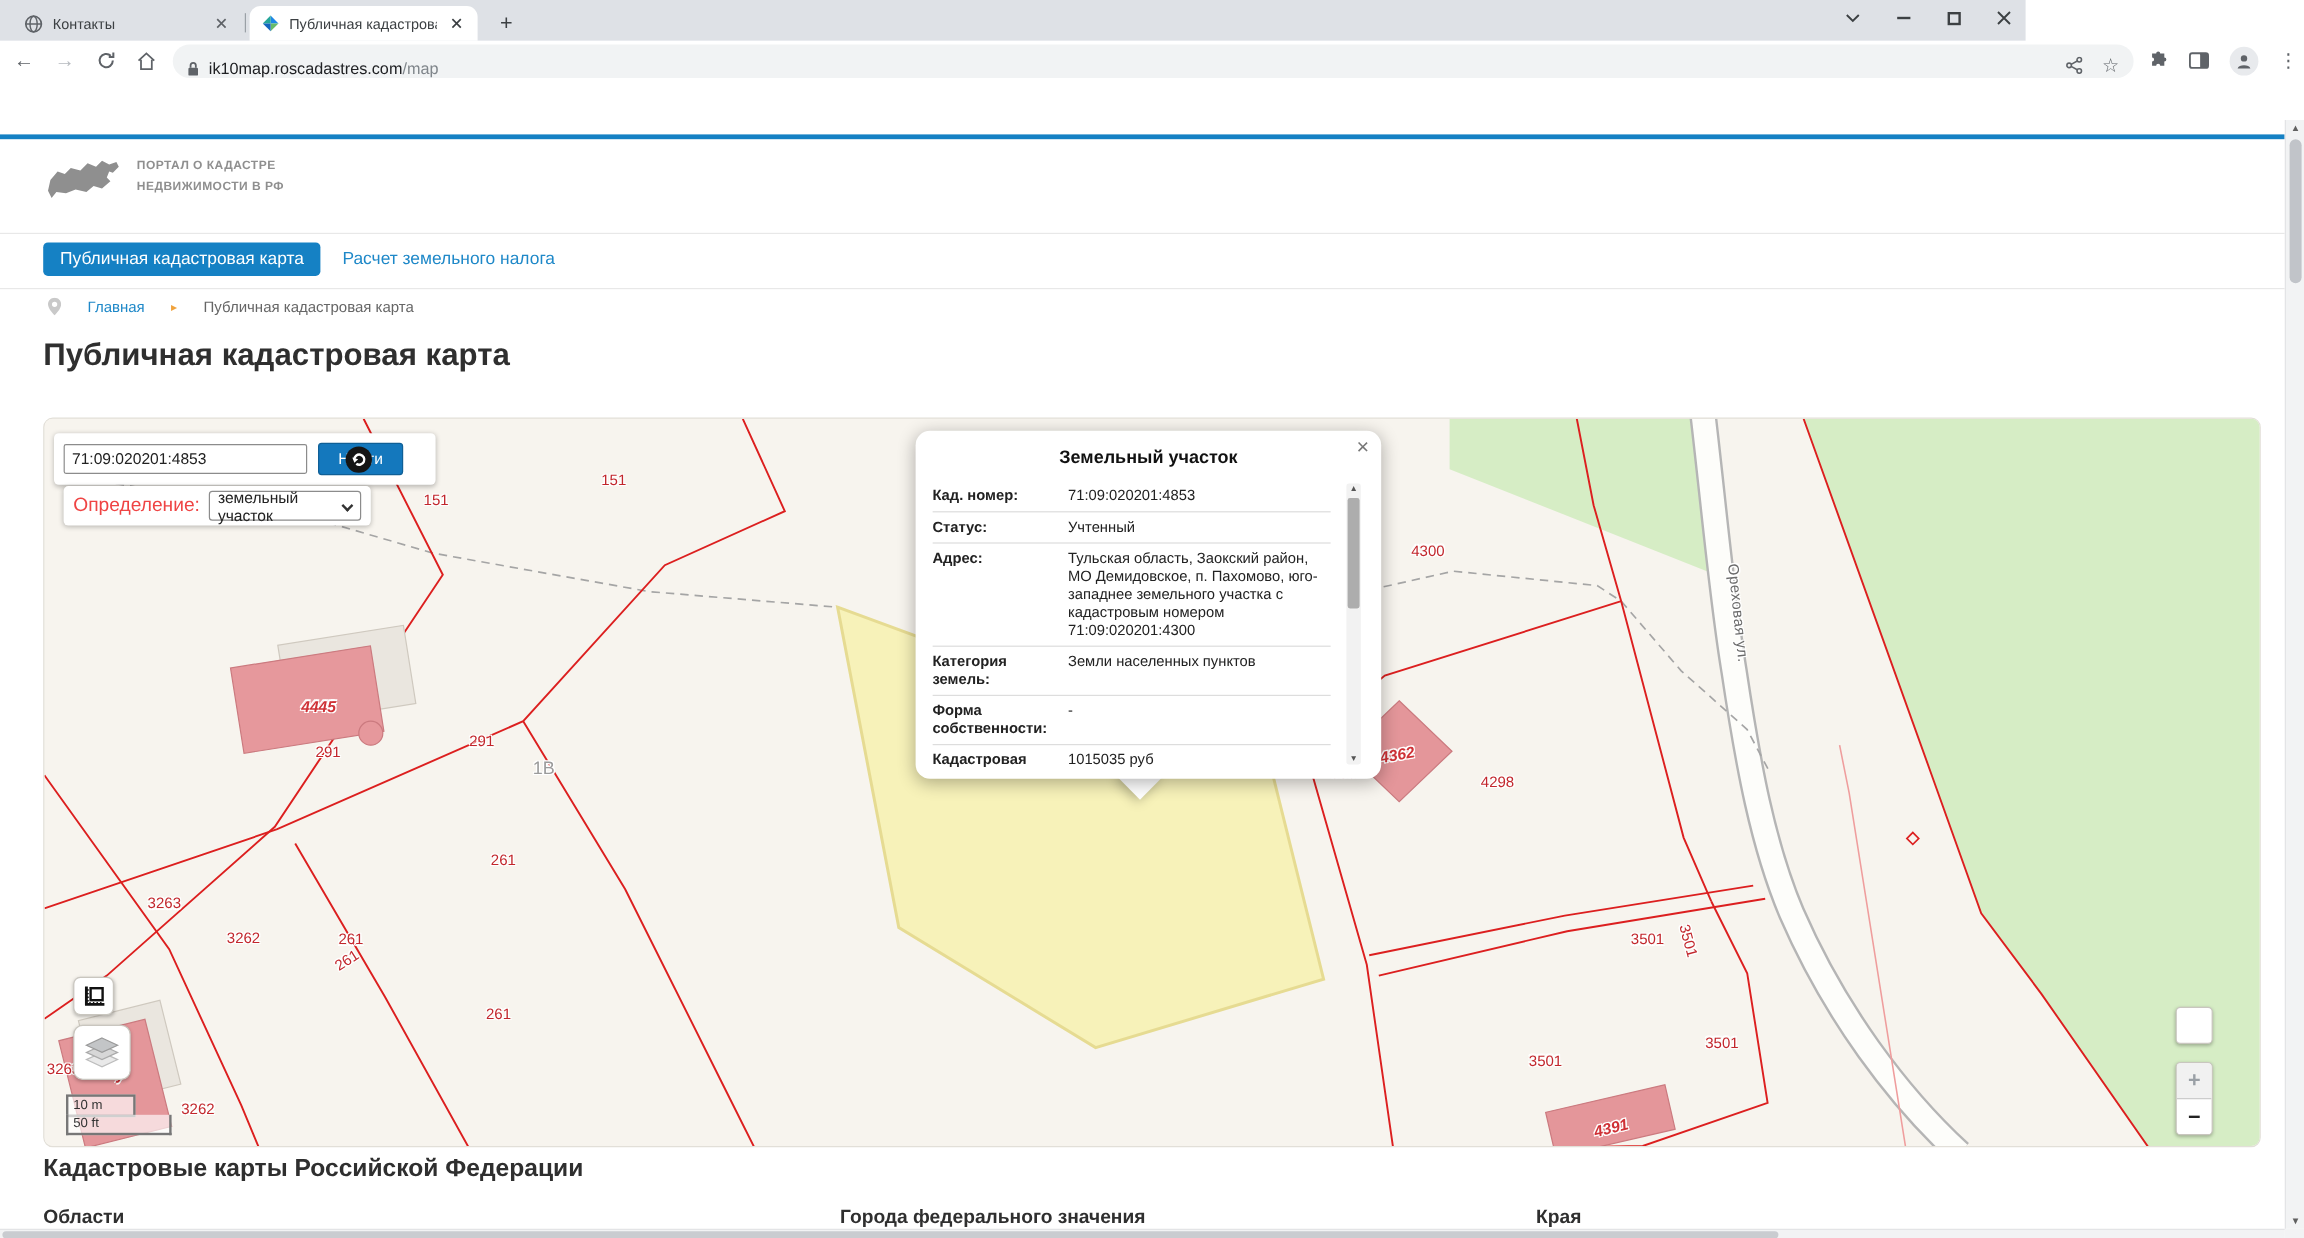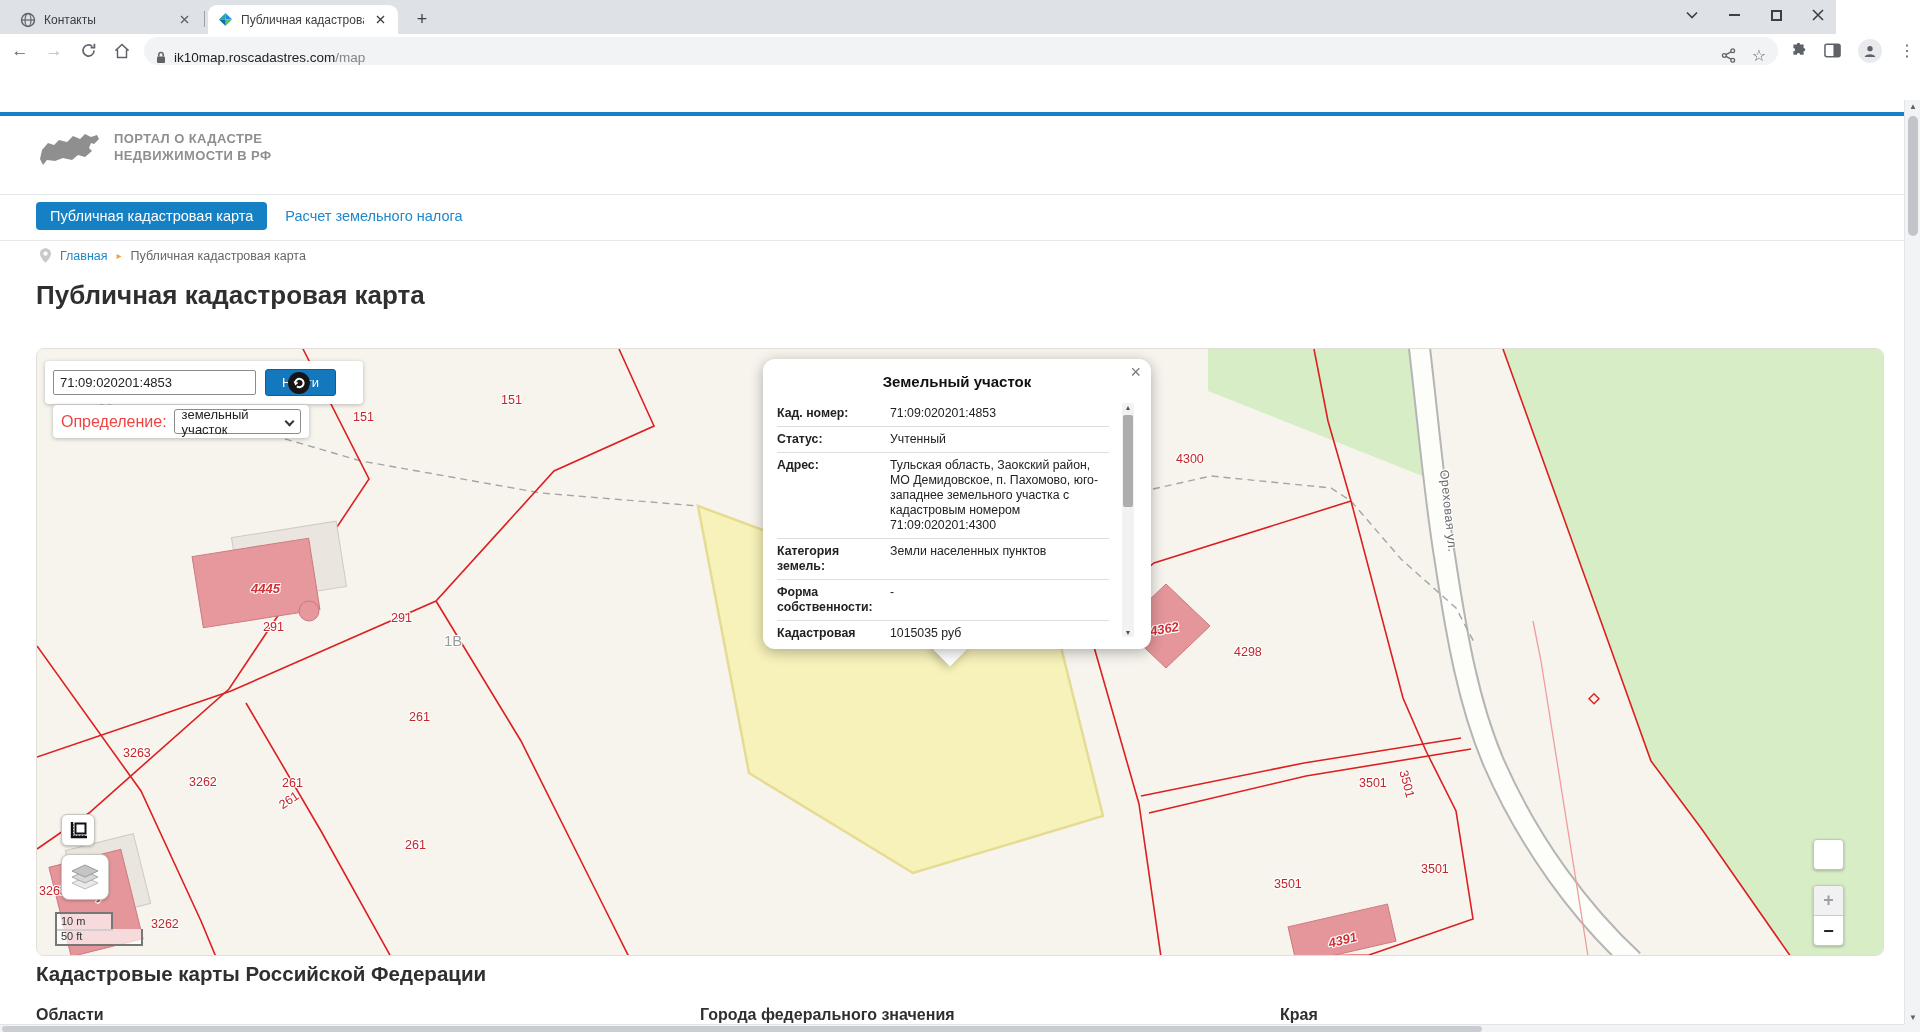--- a/index.html
+++ b/index.html
@@ -1,21 +1,21 @@
 <!DOCTYPE html>
 <html><head>
 <meta charset="utf-8">
 <style>
   * { margin:0; padding:0; box-sizing:border-box; }
   html,body { width:1920px; height:1032px; overflow:hidden; background:#dee1e6;
     font-family:"Liberation Sans", sans-serif; }
   .screen { position:relative; width:1920px; height:1032px; background:#fff; overflow:hidden; }
 
   
-  .tabstrip { position:absolute; left:0; top:0; width:1836px; height:34px; background:#dee1e6; }
+  .tabstrip { position:absolute; left:0; top:0; width:1688px; height:34px; background:#dee1e6; }
   .tab { position:absolute; top:5px; height:29px; display:flex; align-items:center; gap:8px;
          padding:0 10px; font-size:12px; color:#3c4043; }
   .tab.inactive { left:10px; width:192px; }
   .tab.active { left:208px; width:190px; background:#fff; border-radius:9px 9px 0 0; }
   .tab-title { white-space:nowrap; overflow:hidden; flex:1; }
   .tab-close { width:16px; height:16px; display:flex; align-items:center; justify-content:center;
                border-radius:50%; flex:0 0 auto; }
   .tab-sep { position:absolute; left:204px; top:11px; width:1px; height:16px; background:#9aa0a6; }
   .newtab { position:absolute; left:410px; top:7px; width:24px; height:24px; border-radius:50%;
             display:flex; align-items:center; justify-content:center; font-size:18px; color:#3c4043; }
@@ -42,27 +42,27 @@
 
   .bookmarks { position:absolute; left:0; top:67px; width:1920px; height:33px; background:#fff;
                display:flex; align-items:center; justify-content:flex-end; }
   .bm-div { width:1px; height:18px; background:#dadce0; margin-right:14px; }
   .bm { display:flex; align-items:center; gap:8px; font-size:12.5px; color:#3c4043; margin-right:22px; }
 
   
   .page { position:absolute; left:0; top:100px; width:1904px; height:932px; background:#fff; overflow:hidden; }
   .blueline { position:absolute; left:0; top:12px; width:1904px; height:4px; background:#1581c4; }
   .logo { position:absolute; left:40px; top:26px; display:flex; align-items:center; gap:14px; }
-  .logo-text { font-size:13px; font-weight:bold; color:#8f8f8f; line-height:17px; letter-spacing:.4px; }
+  .logo-text { font-size:10px; font-weight:bold; color:#8f8f8f; line-height:17px; letter-spacing:.4px; }
   .hr { position:absolute; left:0; width:1904px; height:1px; background:#e8e8e8; }
   .navrow { position:absolute; left:36px; top:102px; display:flex; align-items:center; gap:18px; }
   .navbtn { background:#1581c4; color:#fff; font-size:14.5px; padding:6px 14px; border-radius:4px;
             border:none; }
   .navlink { color:#1e88c8; font-size:14.5px; text-decoration:none; }
-  .breadcrumb { position:absolute; left:40px; top:148px; display:flex; align-items:center; gap:9px;
+  .breadcrumb { position:absolute; left:40px; top:148px; display:flex; align-items:center; gap:22px;
                 font-size:12.5px; color:#666; }
   .bc-home { color:#1e88c8; text-decoration:none; }
   .bc-arrow { color:#f0a23c; font-size:10px; }
   .ptitle { position:absolute; left:36px; top:180px; font-size:26px; font-weight:600; color:#2f2f2f; }
 
   
   .map { position:absolute; left:36px; top:248px; width:1848px; height:608px; background:#f7f4ee;
          border:1px solid #e2dfd8; border-radius:8px; overflow:hidden; }
   .map svg.base { position:absolute; left:0; top:0; }
   .mlabel { position:absolute; font-size:12.5px; line-height:1; color:#c2262c; white-space:nowrap;

